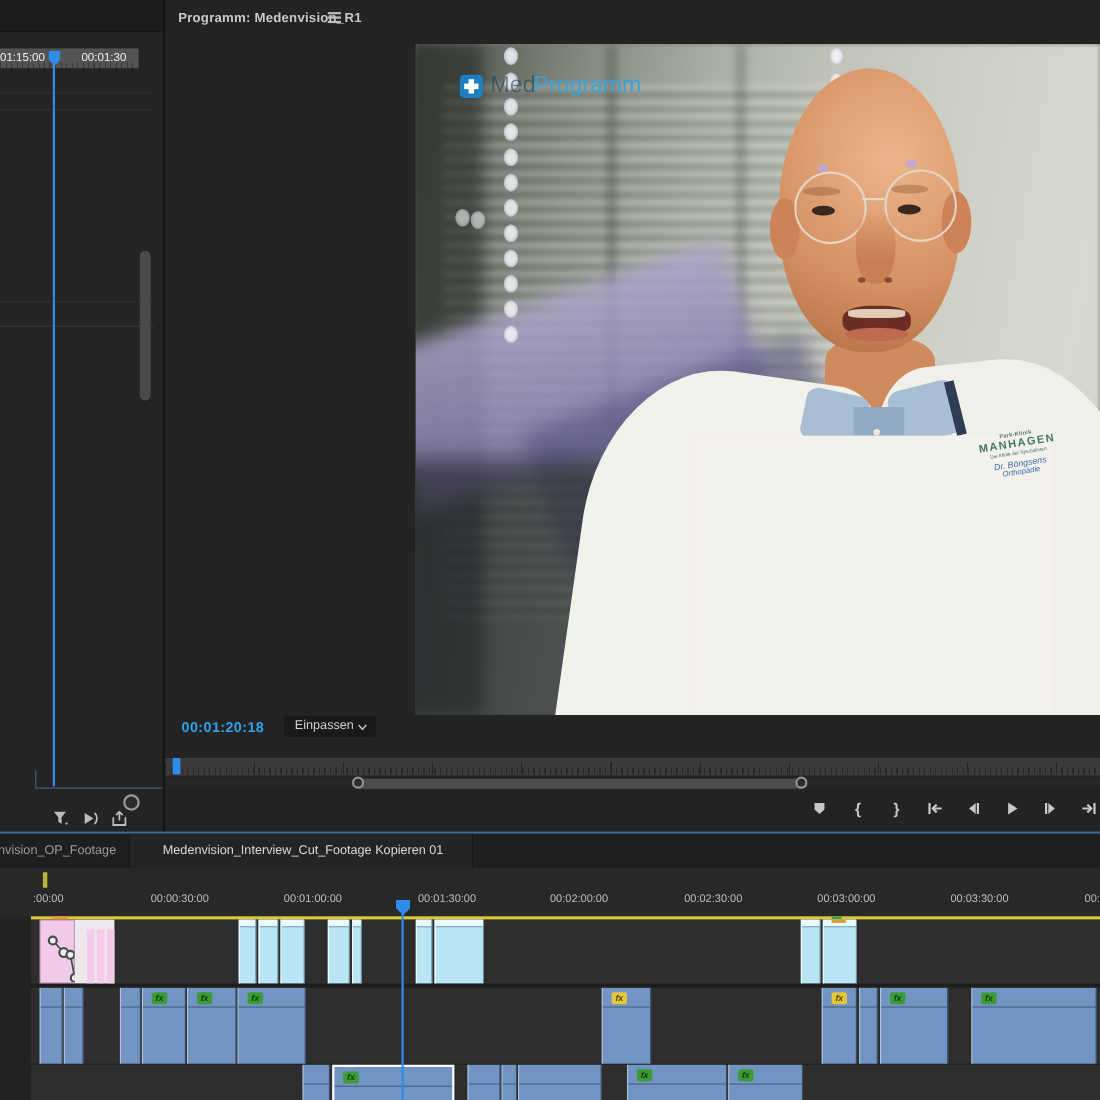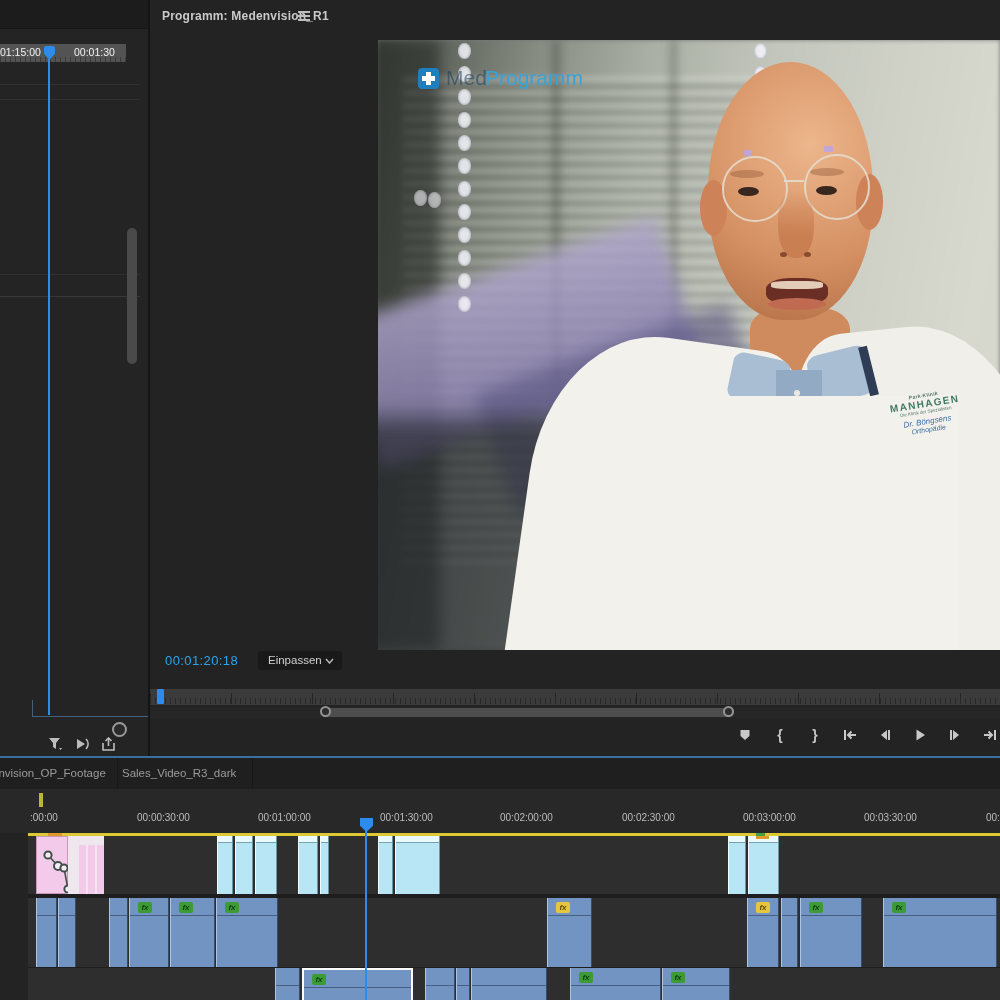--- a/index.html
+++ b/index.html
@@ -77,21 +77,21 @@
   .col-in{left:398px;top:330px;width:46px;height:38px;background:#93aac4;}
   .col-edge{left:486px;top:306px;width:9px;height:50px;background:#2e3c55;transform:rotate(-14deg);}
   .btn-dot{position:absolute;left:416px;top:350px;width:6px;height:6px;border-radius:50%;background:#ece8e2;}
   .coat-text{position:absolute;left:488px;top:352px;width:120px;transform:rotate(-9deg);text-align:center;color:#51756a;}
   .ct1{font-size:5px;font-weight:700;letter-spacing:.3px;}
   .ct2{font-size:10px;font-weight:700;letter-spacing:1.4px;color:#3f7a64;}
   .ct3{font-size:4.5px;}
   .ct4{font-size:8px;font-style:italic;color:#3b6ea6;margin-top:3px;}
   .ct5{font-size:7px;font-style:italic;color:#3b6ea6;}
   
-  .mon-tc{left:15px;top:653px;font-size:13px;font-weight:400;color:#2aa4ee;letter-spacing:.4px;}
+  .mon-tc{left:15px;top:653px;font-size:13px;font-weight:700;color:#2aa4ee;letter-spacing:.4px;}
   .mon-fit{left:108px;top:651px;width:84px;height:19px;background:#191919;border-radius:3px;color:#cfcfcf;
       font-size:11.5px;line-height:19px;padding-left:10px;box-sizing:border-box;}
   .mon-fit svg{position:absolute;right:8px;top:7px;}
   .mon-scrub{left:0px;top:689px;width:850px;height:16px;background:#3b3b3b;}
   .mon-scrub .mticks{position:absolute;left:0;right:0;bottom:1px;height:6px;
       background:repeating-linear-gradient(90deg,#282828 0 1px,transparent 1px 5px);}
   .mon-scrub .Mticks{position:absolute;left:0;right:0;bottom:1px;height:11px;
       background:repeating-linear-gradient(90deg,#252525 0 1px,transparent 1px 81px);}
   .scrub-ph{left:7px;top:689px;width:7px;height:15px;background:#2d8ceb;border-radius:1px;}
   .mon-nav{left:0;top:707px;width:850px;height:11px;background:#262626;}
@@ -327,21 +327,21 @@
           </svg>
         </div>
       </div>
   </div>
 
   <div class="abs blue-divider"></div>
 
   <div class="abs timeline">
     <div class="tl-tabs" id="tl-tabs">
         <div class="tl-tab" style="width: 118px; padding-left: 0px; text-indent: -8px;">envision_OP_Footage</div>
-        <div class="tl-tab" style="width: 135px; padding-left: 4px; text-indent: 0px;">Sales_Video_R3_dark</div>
+        <div class="tl-tab active" style="width: 312px; padding-left: 30px; text-indent: 0px;">Medenvision_Interview_Cut_Footage Kopieren 01</div>
       </div>
     <div class="tl-head">
       <div class="wa-tick"></div>
       <div id="tl-ruler-labels">
           <span class="tl-ruler-lab" style="left: 30px;">:00:00</span>
           <span class="tl-ruler-lab" style="left: 137px;">00:00:30:00</span>
           <span class="tl-ruler-lab" style="left: 258px;">00:01:00:00</span>
           <span class="tl-ruler-lab" style="left: 380px;">00:01:30:00</span>
           <span class="tl-ruler-lab" style="left: 500px;">00:02:00:00</span>
           <span class="tl-ruler-lab" style="left: 622px;">00:02:30:00</span>

